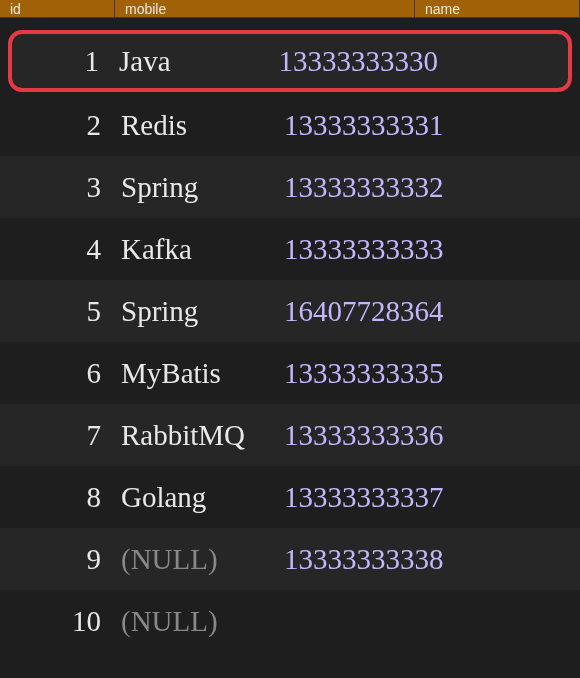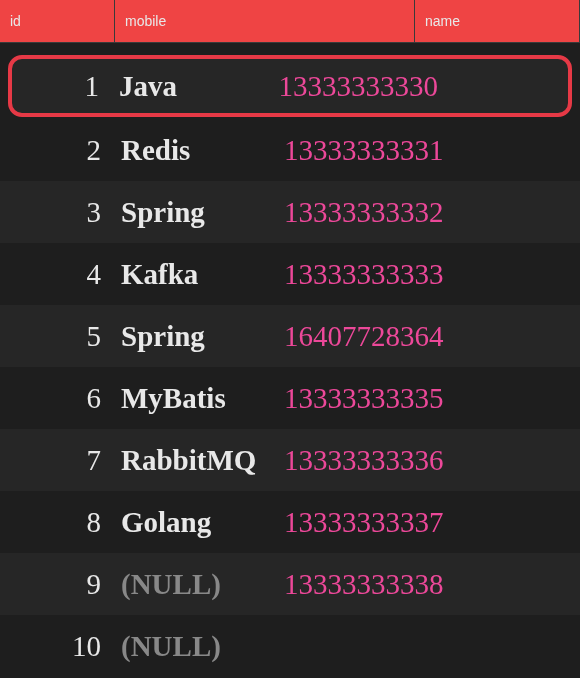--- a/index.html
+++ b/index.html
@@ -13,23 +13,23 @@
       color: #e0e0e0;
       width: 580px;
       height: 678px;
       overflow: hidden;
     }
     .table-container {
       width: 100%;
     }
     .header-row {
       display: flex;
-      background: #ef4444;
+      background: #a16207;
       border-bottom: 1px solid #3a3a3a;
-      height: 43px;
+      height: 18px;
       font-family: -apple-system, "Segoe UI", Arial, sans-serif;
       font-size: 14px;
       color: #e8e8e8;
     }
     .header-cell {
       display: flex;
       align-items: center;
       padding: 0 10px;
       border-right: 1px solid #3a3a3a;
     }
@@ -70,26 +70,25 @@
     .cell-id {
       width: 115px;
       justify-content: flex-end;
       padding-right: 14px;
       color: #e8e8e8;
     }
     .cell-name {
       width: 165px;
       padding-left: 6px;
       color: #e8e8e8;
-      font-weight: bold;
     }
     .cell-mobile {
       width: 300px;
       padding-left: 4px;
-      color: #ec4899;
+      color: #c4b5fd;
     }
     .highlighted .cell-id {
       width: 103px;
     }
     .null-value {
       color: #888888;
     }
   </style>
 </head>
 <body>

